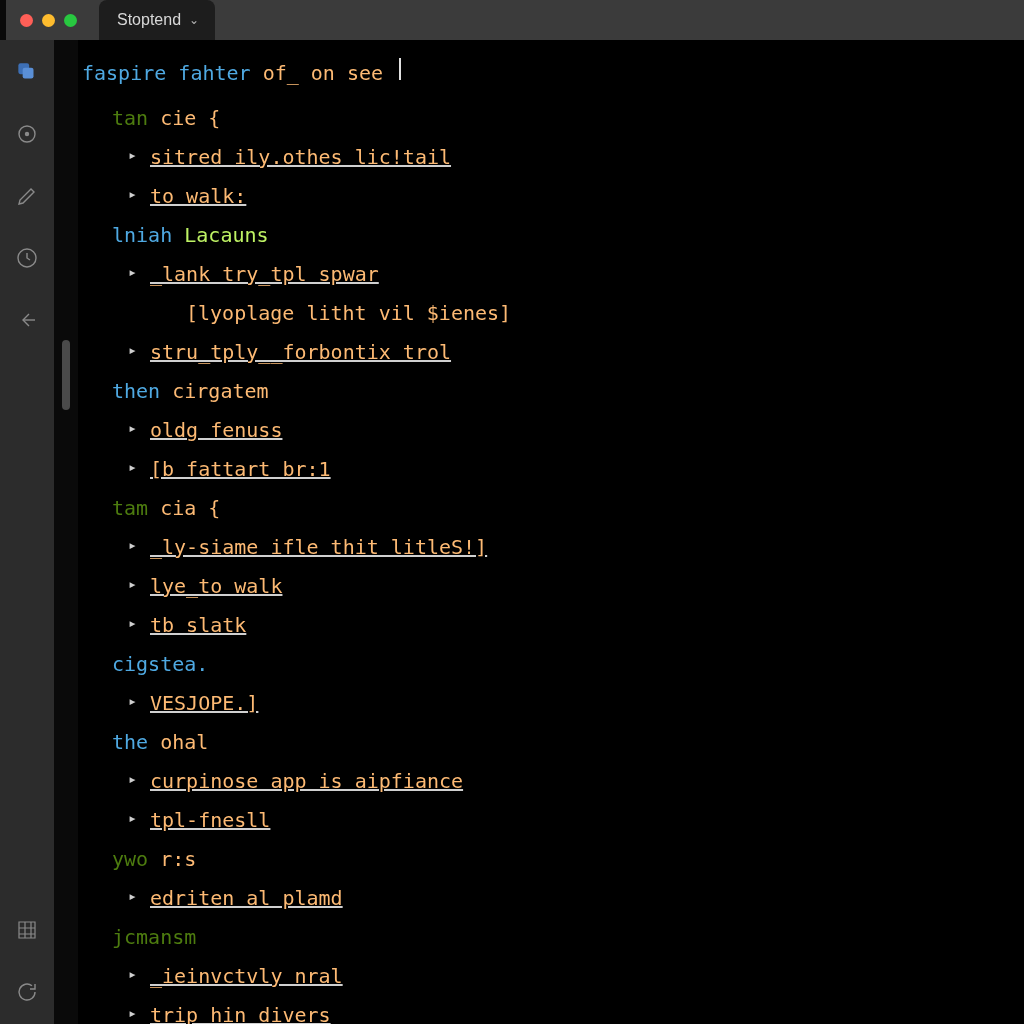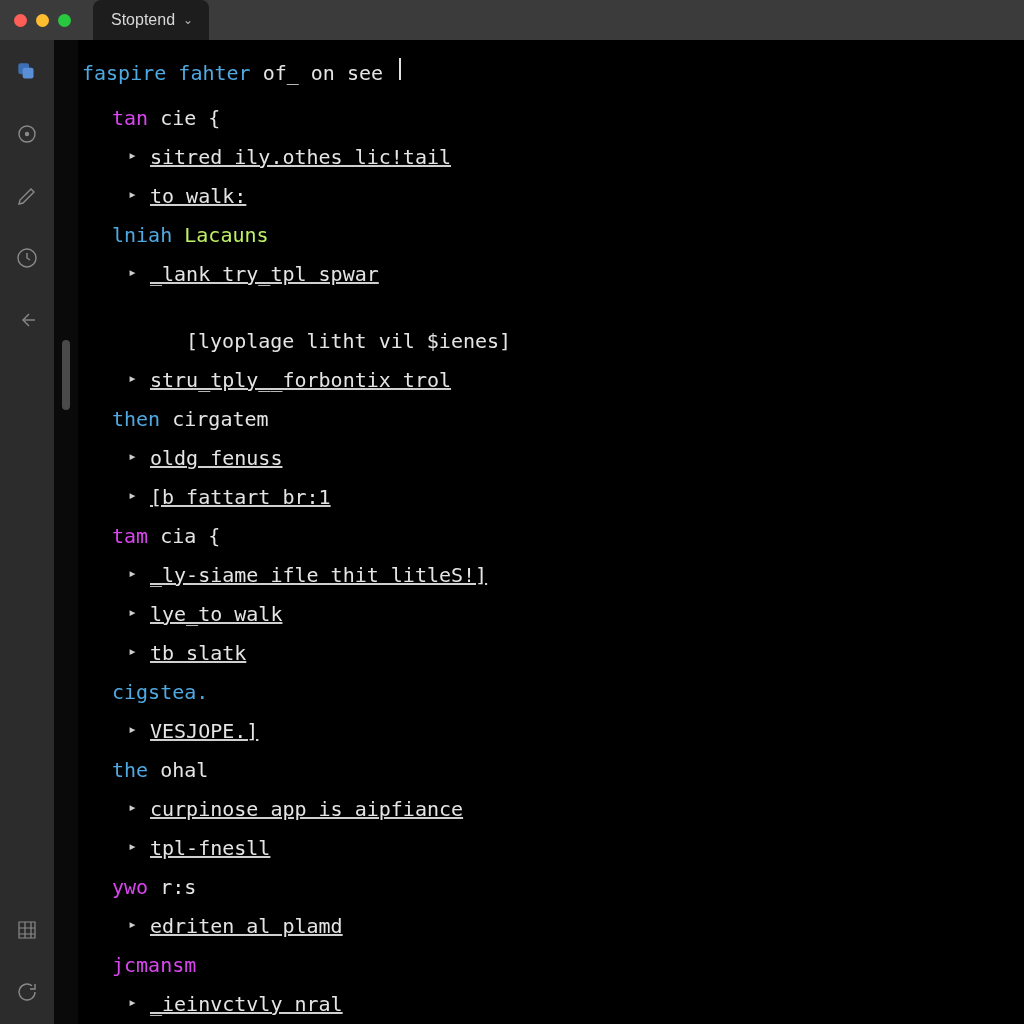--- a/index.html
+++ b/index.html
@@ -14,20 +14,21 @@
   }
 
   
   .titlebar {
     height: 40px;
     background: #3b3b3b;
     display: flex;
     align-items: center;
     padding: 0 14px;
     flex-shrink: 0;
+    margin-left: 6px;
   }
   .traffic-lights { display: flex; gap: 9px; margin-right: 22px; }
   .tl { width: 13px; height: 13px; border-radius: 50%; }
   .tl.red { background: #ff5f57; }
   .tl.yellow { background: #febc2e; }
   .tl.green { background: #28c840; }
 
   .tab {
     background: #1d1d1d;
     color: #d8d8d8;
@@ -87,34 +88,34 @@
     background: #000;
     padding: 14px 12px 0 0;
     line-height: 1.95;
     overflow: hidden;
     white-space: pre;
   }
 
   .line { display: flex; align-items: baseline; }
   .ind1 { padding-left: 34px; }
   .ind2 { padding-left: 72px; position: relative; text-decoration: underline; }
-  .ind3 { padding-left: 108px; margin-top: 28px; }
+  .ind3 { padding-left: 108px; }
   .chevline::before {
     content: "▸";
     position: absolute;
     left: 50px;
     color: #cfcfcf;
     font-size: 15px;
     top: 3px;
   }
 
   .kw   { color: #4fa9e2; }   
-  .kw2  { color: #d946ef; }
+  .kw2  { color: #4d7c0f; }
   .cls  { color: #bef264; }   
-  .txt  { color: #e5e5e5; }
+  .txt  { color: #fdba74; }
   .cursor {
     display: inline-block;
     width: 1.5px; height: 22px;
     background: #e0e0e0;
     vertical-align: -3px;
     margin-left: 4px;
   }
 
   .topline { padding-left: 4px; }
 </style>

